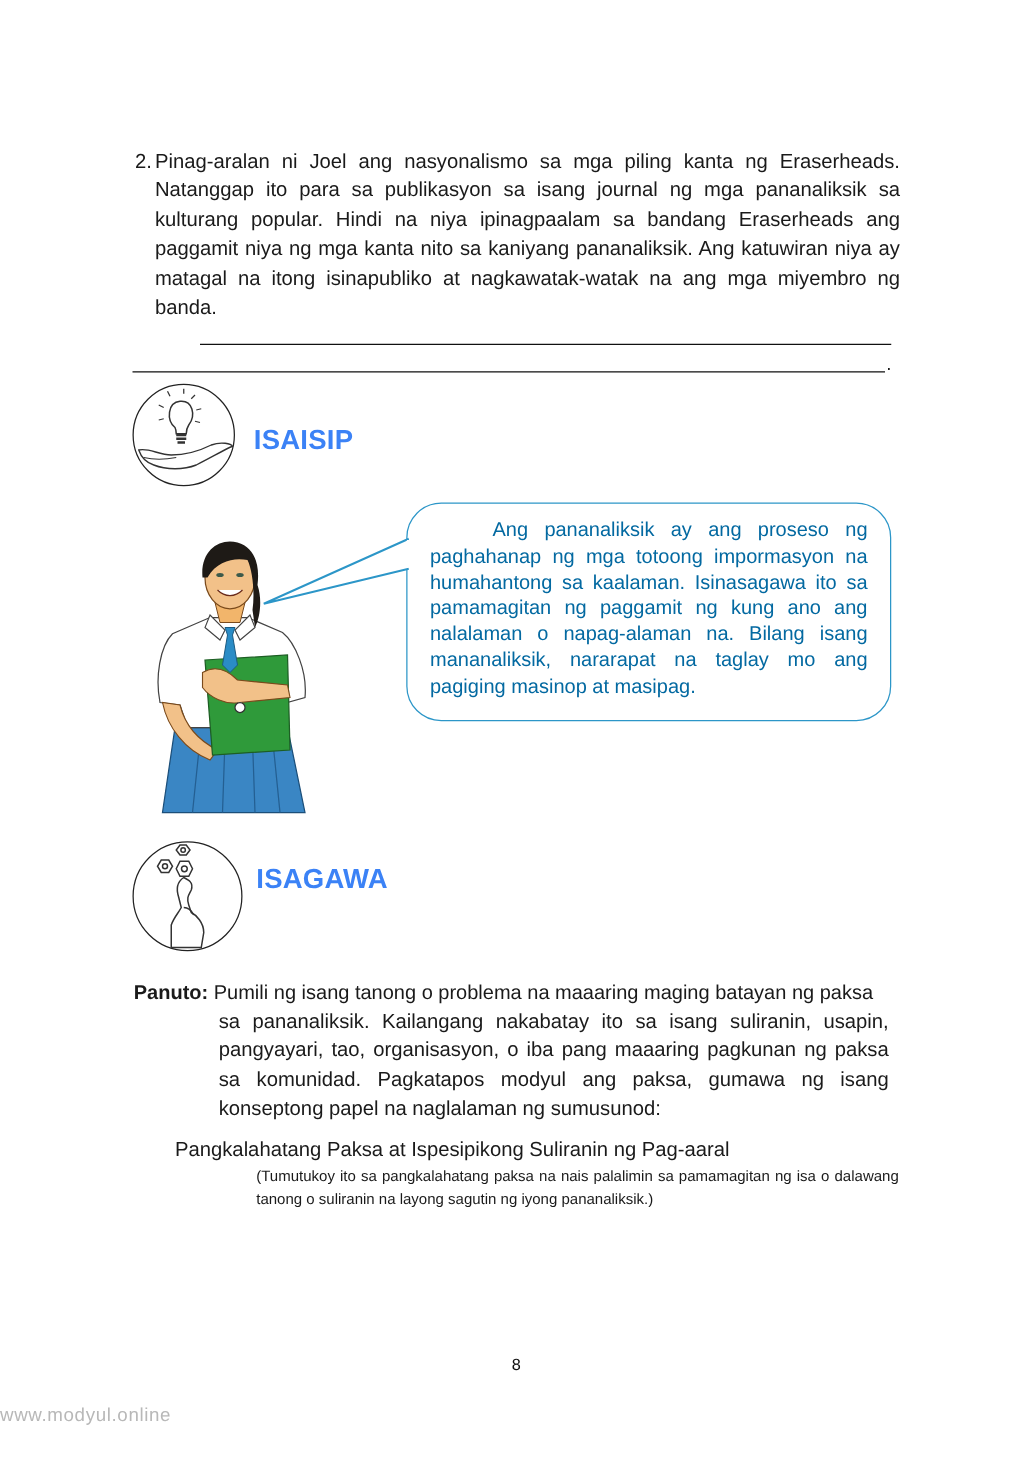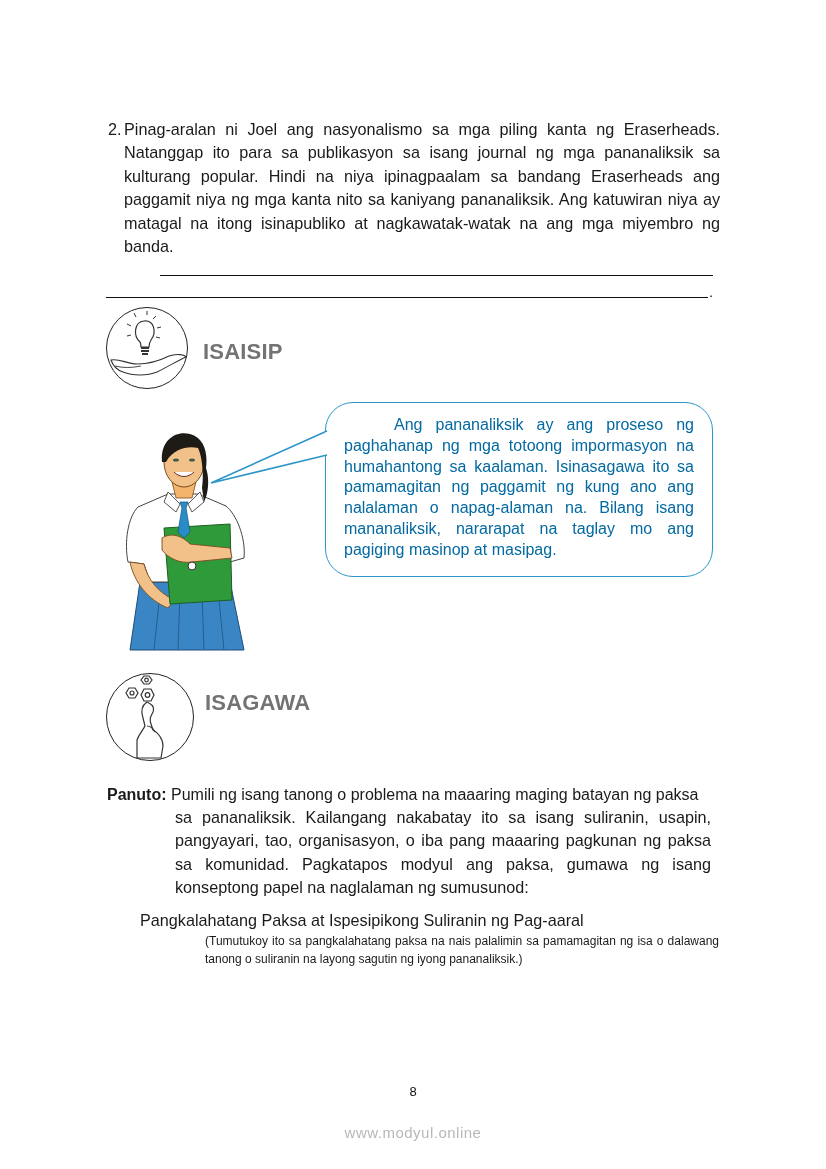--- a/index.html
+++ b/index.html
@@ -15,21 +15,21 @@
     .item2 .num { position: absolute; left: 0; top: 0; }
     .item2 .txt { margin-left: 16px; text-align: justify; text-align-last: left; }
 
     .line { position: absolute; height: 0; border-top: 1.5px solid #111; }
 
     .icon-circle {
       position: absolute; width: 80px; height: 80px; border-radius: 50%;
       border: 1.5px solid #222; background: #fff;
     }
     .section-title {
-      position: absolute; font-weight: bold; font-size: 22px; color: #737373;
+      position: absolute; font-weight: bold; font-size: 22px; color: #3b82f6;
       letter-spacing: 0.2px;
     }
 
     .bubble {
       position: absolute; left: 325px; top: 402px; width: 388px; height: 175px;
       border: 1.6px solid #2c96c8; border-radius: 28px; background: #fff;
       box-sizing: border-box;
     }
     .bubble-text {
       position: absolute; left: 344px; top: 415px; width: 350px;
@@ -44,21 +44,21 @@
     }
 
     .pk-title { left: 108px; top: 909px; font-size: 16.2px; line-height: 23px; margin-left: 32px; }
     .pk-desc {
       left: 205px; top: 932px; width: 514px; font-size: 12px; line-height: 18px;
       text-align: justify;
     }
 
     .page-num { left: 0; width: 826px; top: 1084px; text-align: center; font-size: 13px; color: #111; }
     .watermark {
-      left: 0; width: 826px; top: 1124px; text-align: center; font-size: 15px;
+      left: 0; width: 826px; top: 1124px; font-size: 15px;
       color: #b8b8b8; letter-spacing: 0.5px;
     }
   </style>
 </head>
 <body>
 
 <div class="abs para item2">
   <span class="num">2.</span>
   <div class="txt">Pinag-aralan ni Joel ang nasyonalismo sa mga piling kanta ng Eraserheads. Natanggap ito para sa publikasyon sa isang journal ng mga pananaliksik sa kulturang popular. Hindi na niya ipinagpaalam sa bandang Eraserheads ang paggamit niya ng mga kanta nito sa kaniyang pananaliksik. Ang katuwiran niya ay matagal na itong isinapubliko at nagkawatak-watak na ang mga miyembro ng banda.</div>
 </div>

